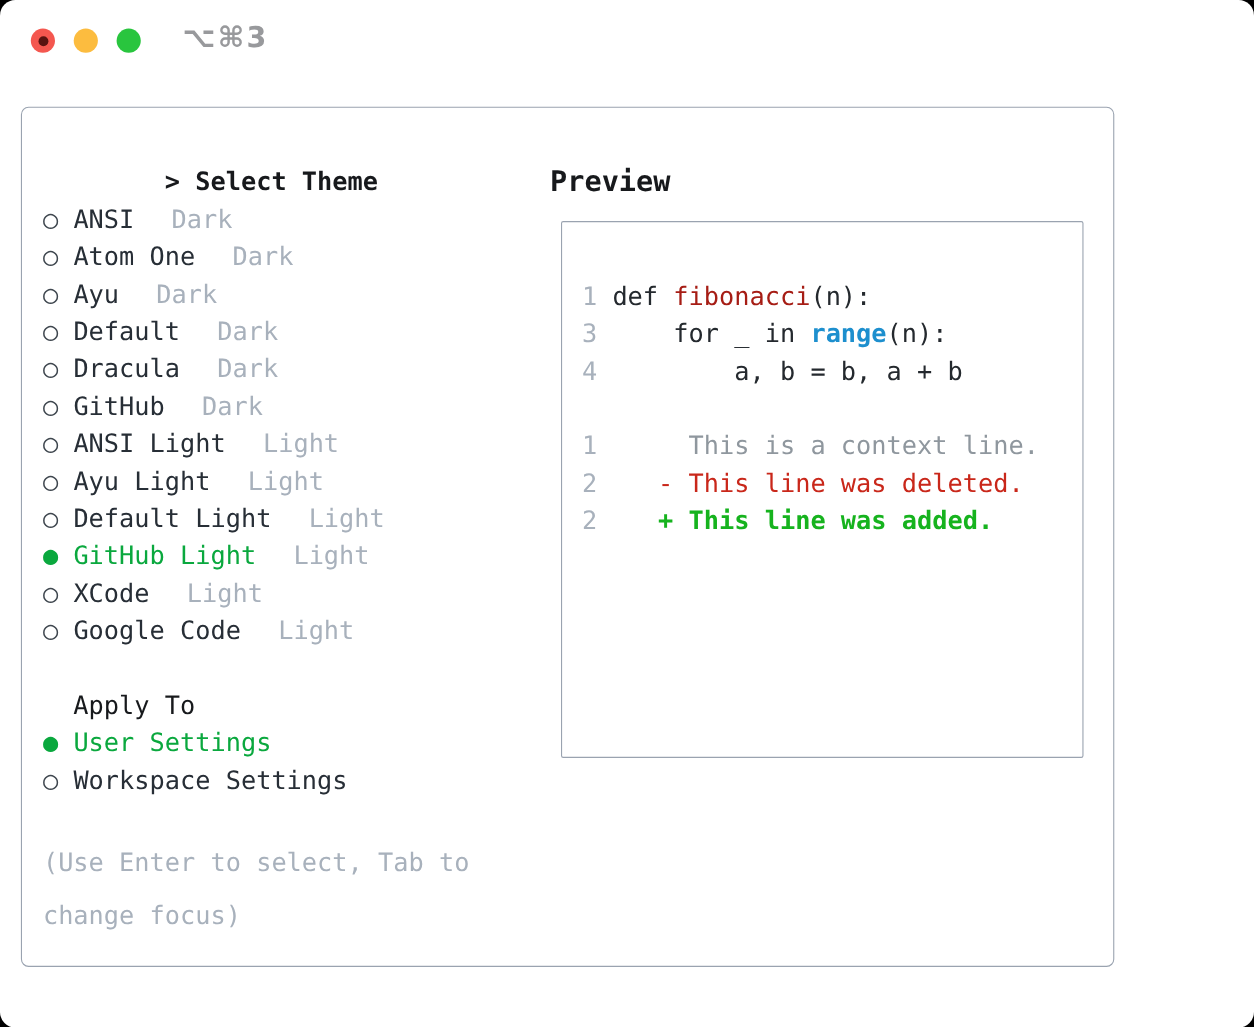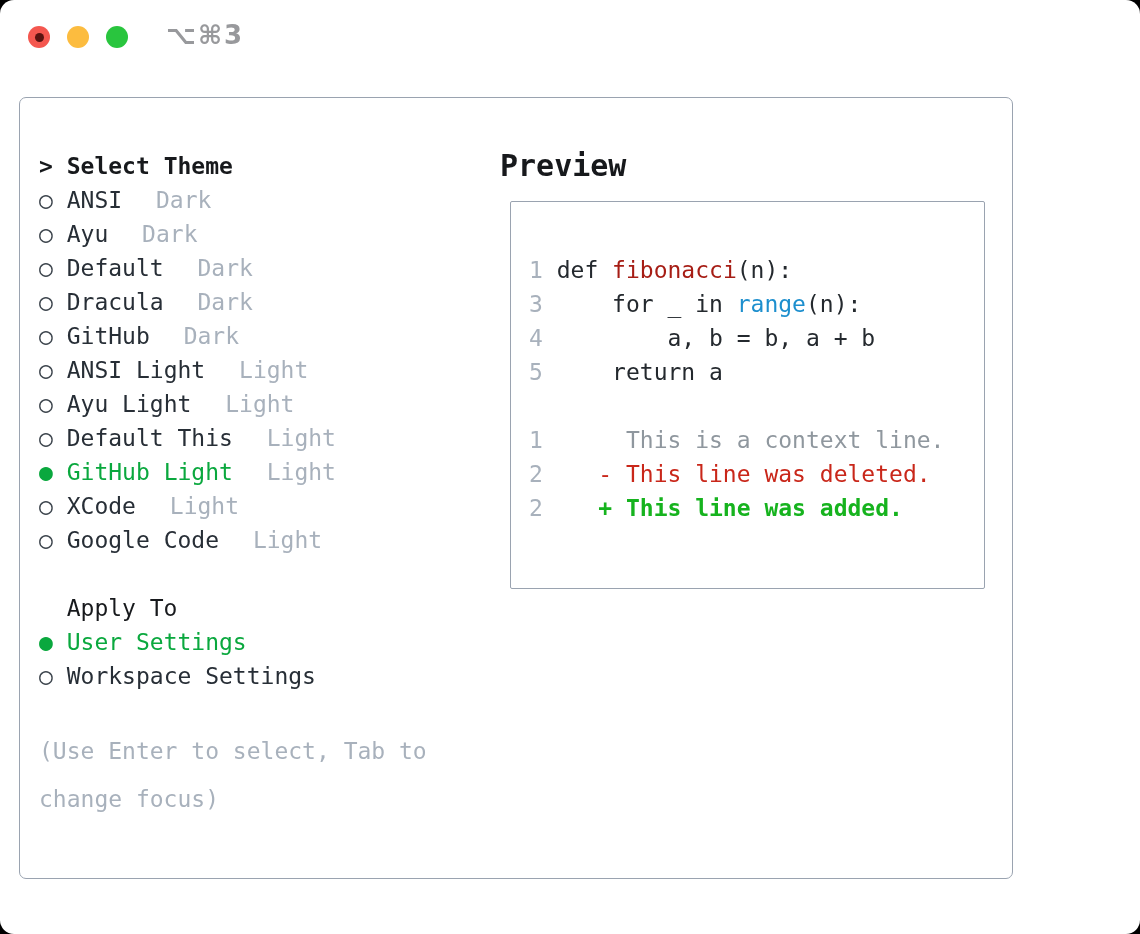--- a/index.html
+++ b/index.html
@@ -38,51 +38,51 @@
     width: 994px; height: 782px;
     border: 1.5px solid var(--panel-border);
     border-radius: 7px;
     background: var(--window-background, #fff);
   }
   .sidebar {
     position: absolute; left: 19px; top: 51px;
     font-size: 23px; line-height: 34px;
   }
   .row { height: 34px; white-space: pre; }
-  .row.header { font-weight: bold; color: var(--header-text); }
+  .row.header { font-weight: bold; color: var(--header-text); text-align: center; }
   .row.header .prefix { font-weight: bold; color: var(--header-text); }
   .theme-name { color: var(--item-text); }
   .variant { color: var(--muted-text); margin-left: 20px; }
   .marker { color: var(--marker); }
   .selected .marker, .selected .theme-name { color: var(--accent-green); }
   .apply-header { color: var(--header-text); padding-left: 2ch; }
   .hint {
     width: 30ch; color: var(--muted-text);
     white-space: normal; line-height: 48px;
   }
   
   .preview-title {
     position: absolute; left: 480px; top: 51px;
-    font-size: 30px; line-height: 34px; font-weight: bold;
+    font-size: 26px; line-height: 34px; font-weight: bold;
     color: var(--header-text);
     text-align: right;
   }
   .preview-box {
     position: absolute; left: 490px; top: 103px;
-    width: 475px; height: 388px;
+    width: 475px; height: 488px;
     border: 1.5px solid var(--panel-border);
     border-radius: 2px;
   }
   .code { padding: 51px 0 0 18px; font-size: 23px; line-height: 34px; }
   .cline { height: 34px; white-space: pre; }
   .ln          { color: var(--line-number); }
   .tok-code    { color: var(--code-text); }
   .tok-func    { color: var(--function-red); }
   .tok-number  { color: var(--number-teal); }
-  .tok-builtin { color: var(--builtin-blue); }
+  .tok-builtin { color: var(--builtin-blue); font-weight: bold; }
   .tok-context { color: var(--context-gray); }
   .tok-deleted { color: var(--deleted-red); margin-top: 36px; }
   .tok-added   { color: var(--added-green); font-weight: bold; }
 </style>
 </head>
 <body>
 
 <div class="window">
 
   <div class="titlebar">
@@ -93,27 +93,28 @@
     <span class="tl green"></span>
     <span class="title">⌥⌘3</span>
   </div>
 
   <div class="panel">
 
     <div class="sidebar">
       <div class="row header"><span class="prefix">&gt; </span><span>Select Theme</span></div>
       <div id="theme-list">
           <div class="row theme-item"><span class="marker">○</span><span class="theme-name"> ANSI</span><span class="variant"> Dark</span></div>
+          <div class="row theme-item"><span class="marker">○</span><span class="theme-name"> Atom One</span><span class="variant"> Dark</span></div>
           <div class="row theme-item"><span class="marker">○</span><span class="theme-name"> Ayu</span><span class="variant"> Dark</span></div>
           <div class="row theme-item"><span class="marker">○</span><span class="theme-name"> Default</span><span class="variant"> Dark</span></div>
           <div class="row theme-item"><span class="marker">○</span><span class="theme-name"> Dracula</span><span class="variant"> Dark</span></div>
           <div class="row theme-item"><span class="marker">○</span><span class="theme-name"> GitHub</span><span class="variant"> Dark</span></div>
           <div class="row theme-item"><span class="marker">○</span><span class="theme-name"> ANSI Light</span><span class="variant"> Light</span></div>
           <div class="row theme-item"><span class="marker">○</span><span class="theme-name"> Ayu Light</span><span class="variant"> Light</span></div>
-          <div class="row theme-item"><span class="marker">○</span><span class="theme-name"> Default This</span><span class="variant"> Light</span></div>
+          <div class="row theme-item"><span class="marker">○</span><span class="theme-name"> Default Light</span><span class="variant"> Light</span></div>
           <div class="row theme-item selected"><span class="marker">●</span><span class="theme-name"> GitHub Light</span><span class="variant"> Light</span></div>
           <div class="row theme-item"><span class="marker">○</span><span class="theme-name"> XCode</span><span class="variant"> Light</span></div>
           <div class="row theme-item"><span class="marker">○</span><span class="theme-name"> Google Code</span><span class="variant"> Light</span></div>
         </div>
       <div class="row"> </div>
       <div class="row apply-header"><span>Apply To</span></div>
       <div id="apply-list">
           <div class="row theme-item selected"><span class="marker">●</span><span class="theme-name"> User Settings</span></div>
           <div class="row theme-item"><span class="marker">○</span><span class="theme-name"> Workspace Settings</span></div>
         </div>
@@ -121,21 +122,20 @@
       <div class="hint">(Use Enter to select, Tab to change focus)</div>
     </div>
 
     <div class="preview-title">Preview</div>
 
     <div class="preview-box">
       <div class="code" id="code-lines">
           <div class="cline"><span class="ln">1</span><span class="tok-code"> def </span><span class="tok-func">fibonacci</span><span class="tok-code">(n):</span></div>
           <div class="cline"><span class="ln">3</span><span class="tok-code">     for _ in </span><span class="tok-builtin">range</span><span class="tok-code">(n):</span></div>
           <div class="cline"><span class="ln">4</span><span class="tok-code">         a, b = b, a + b</span></div>
-          <div class="cline"><span class="ln">5</span><span class="tok-code">     return a</span></div>
           <div class="cline">&nbsp;</div>
           <div class="cline"><span class="ln">1</span><span class="tok-context">      This is a context line.</span></div>
           <div class="cline"><span class="ln">2</span><span class="tok-deleted">    - This line was deleted.</span></div>
           <div class="cline"><span class="ln">2</span><span class="tok-added">    + This line was added.</span></div>
         </div>
     </div>
 
   </div>
 </div>
 

